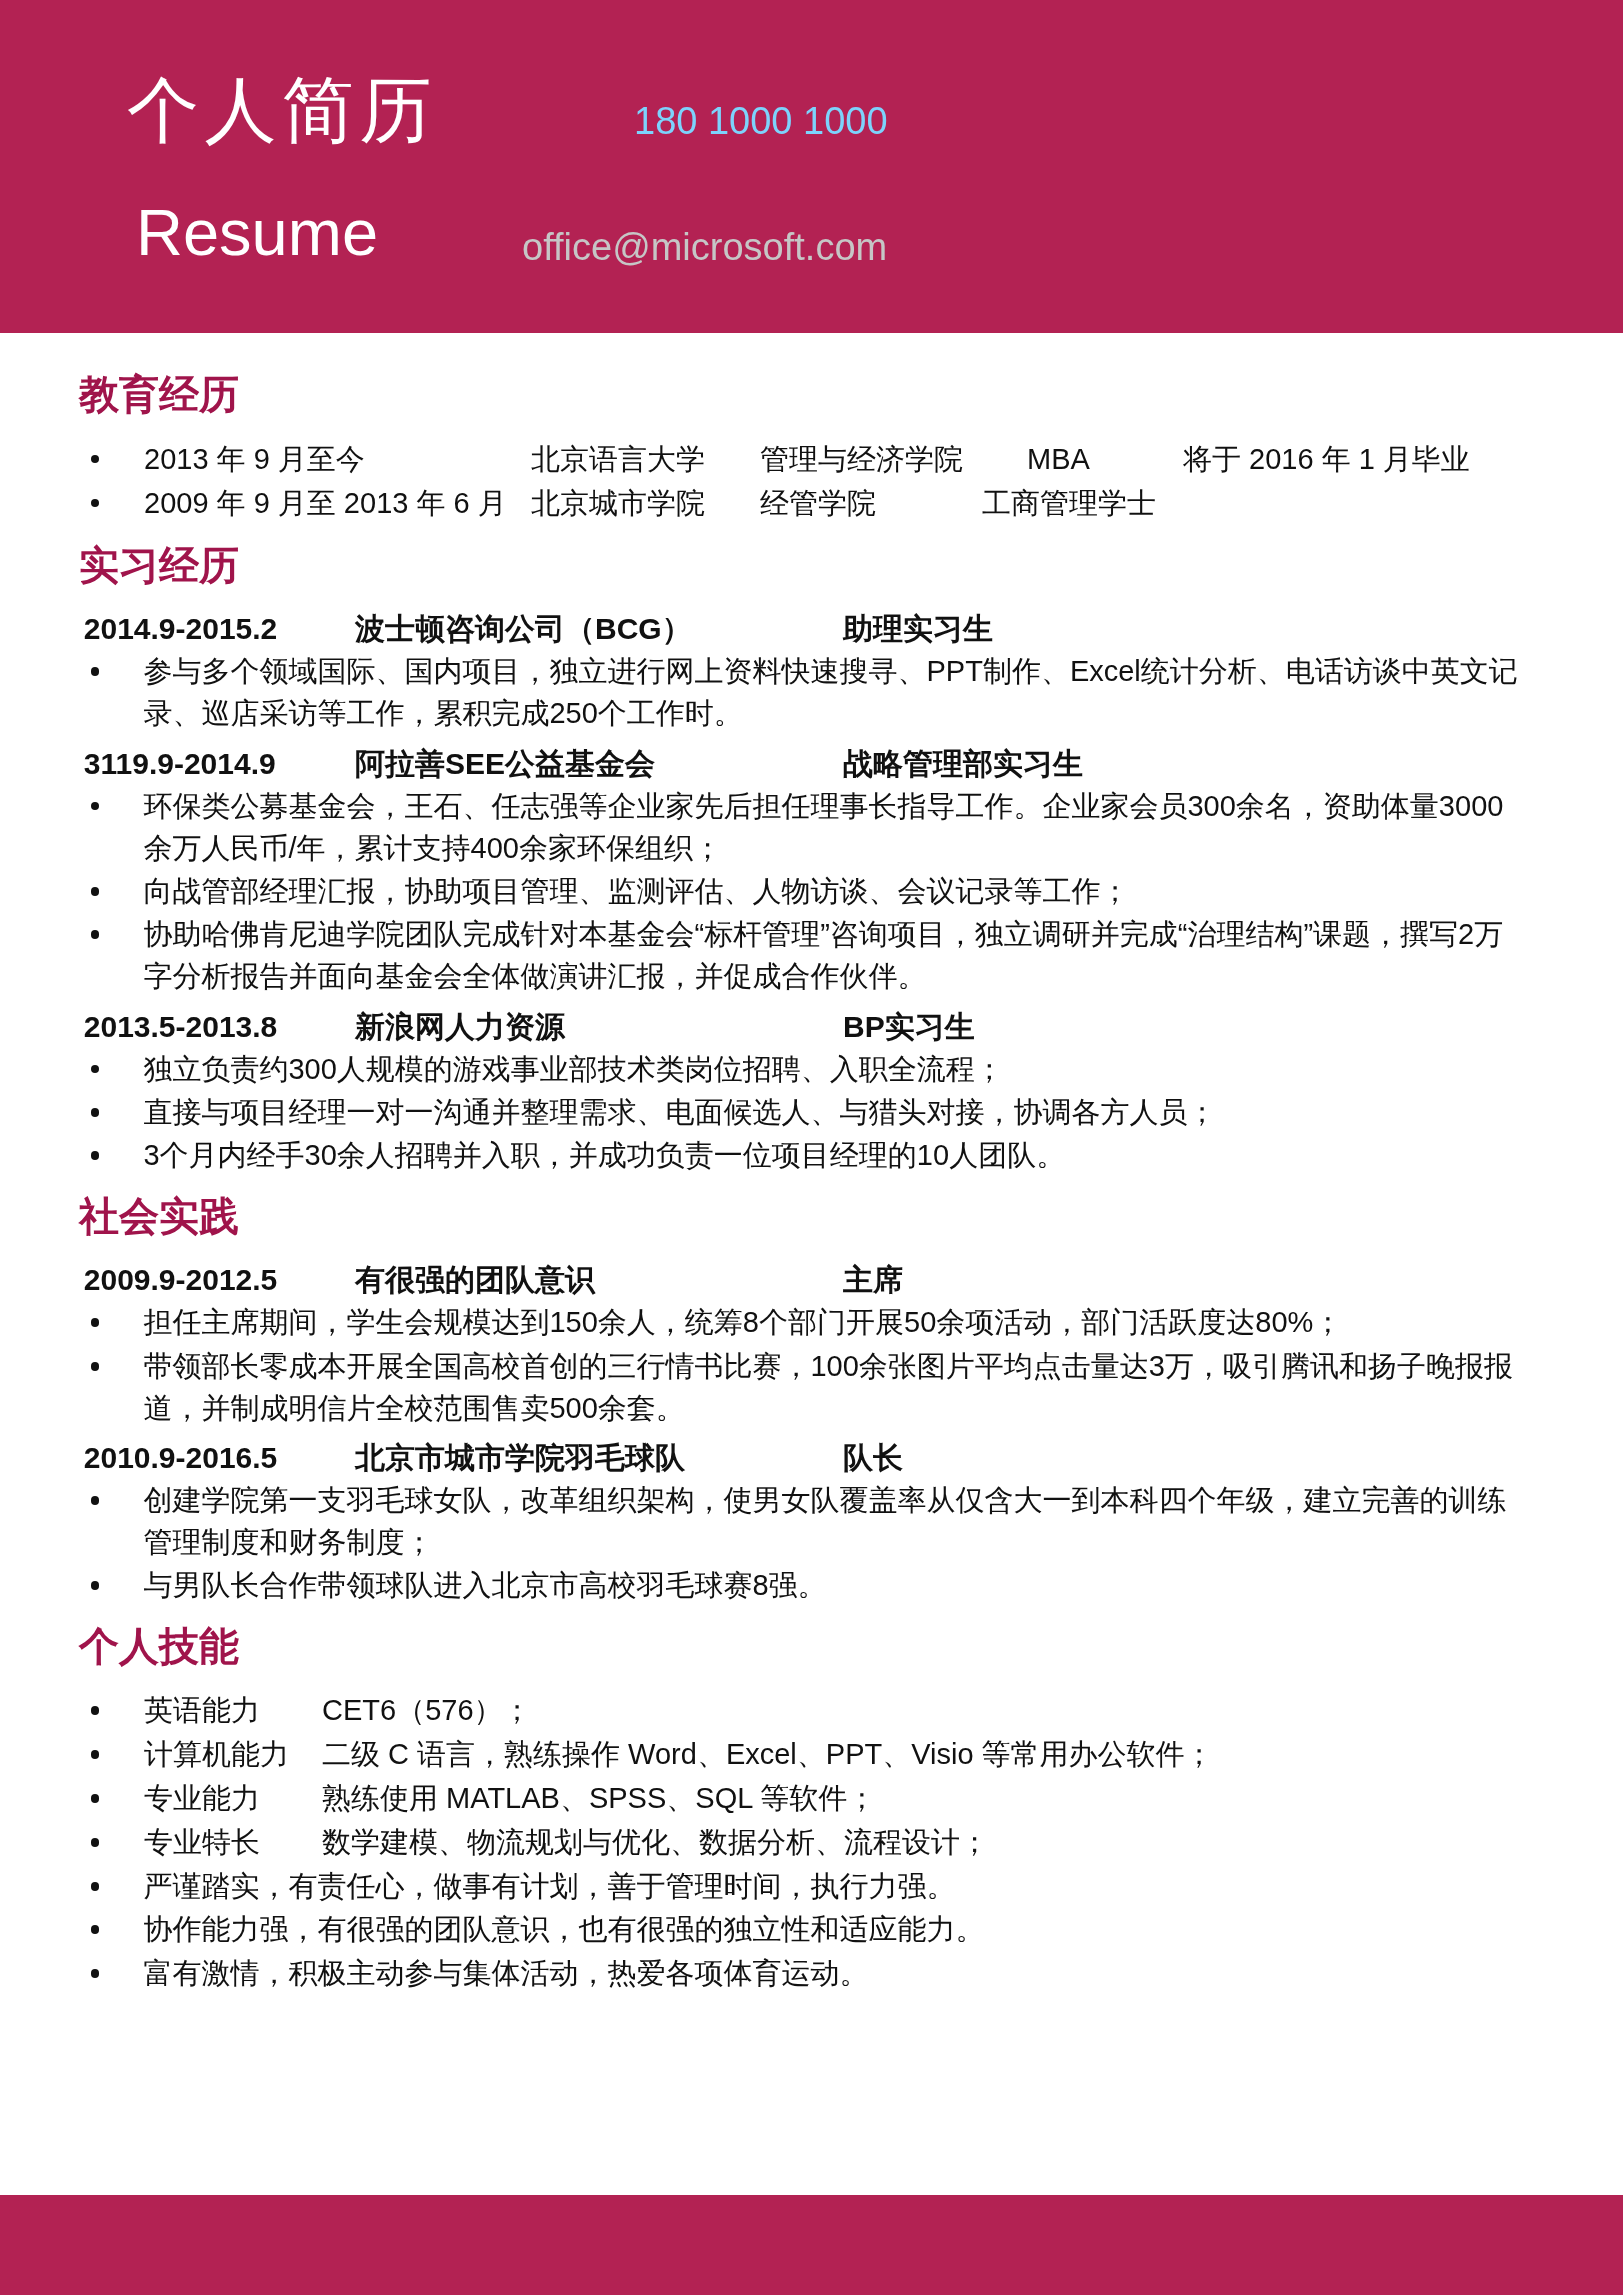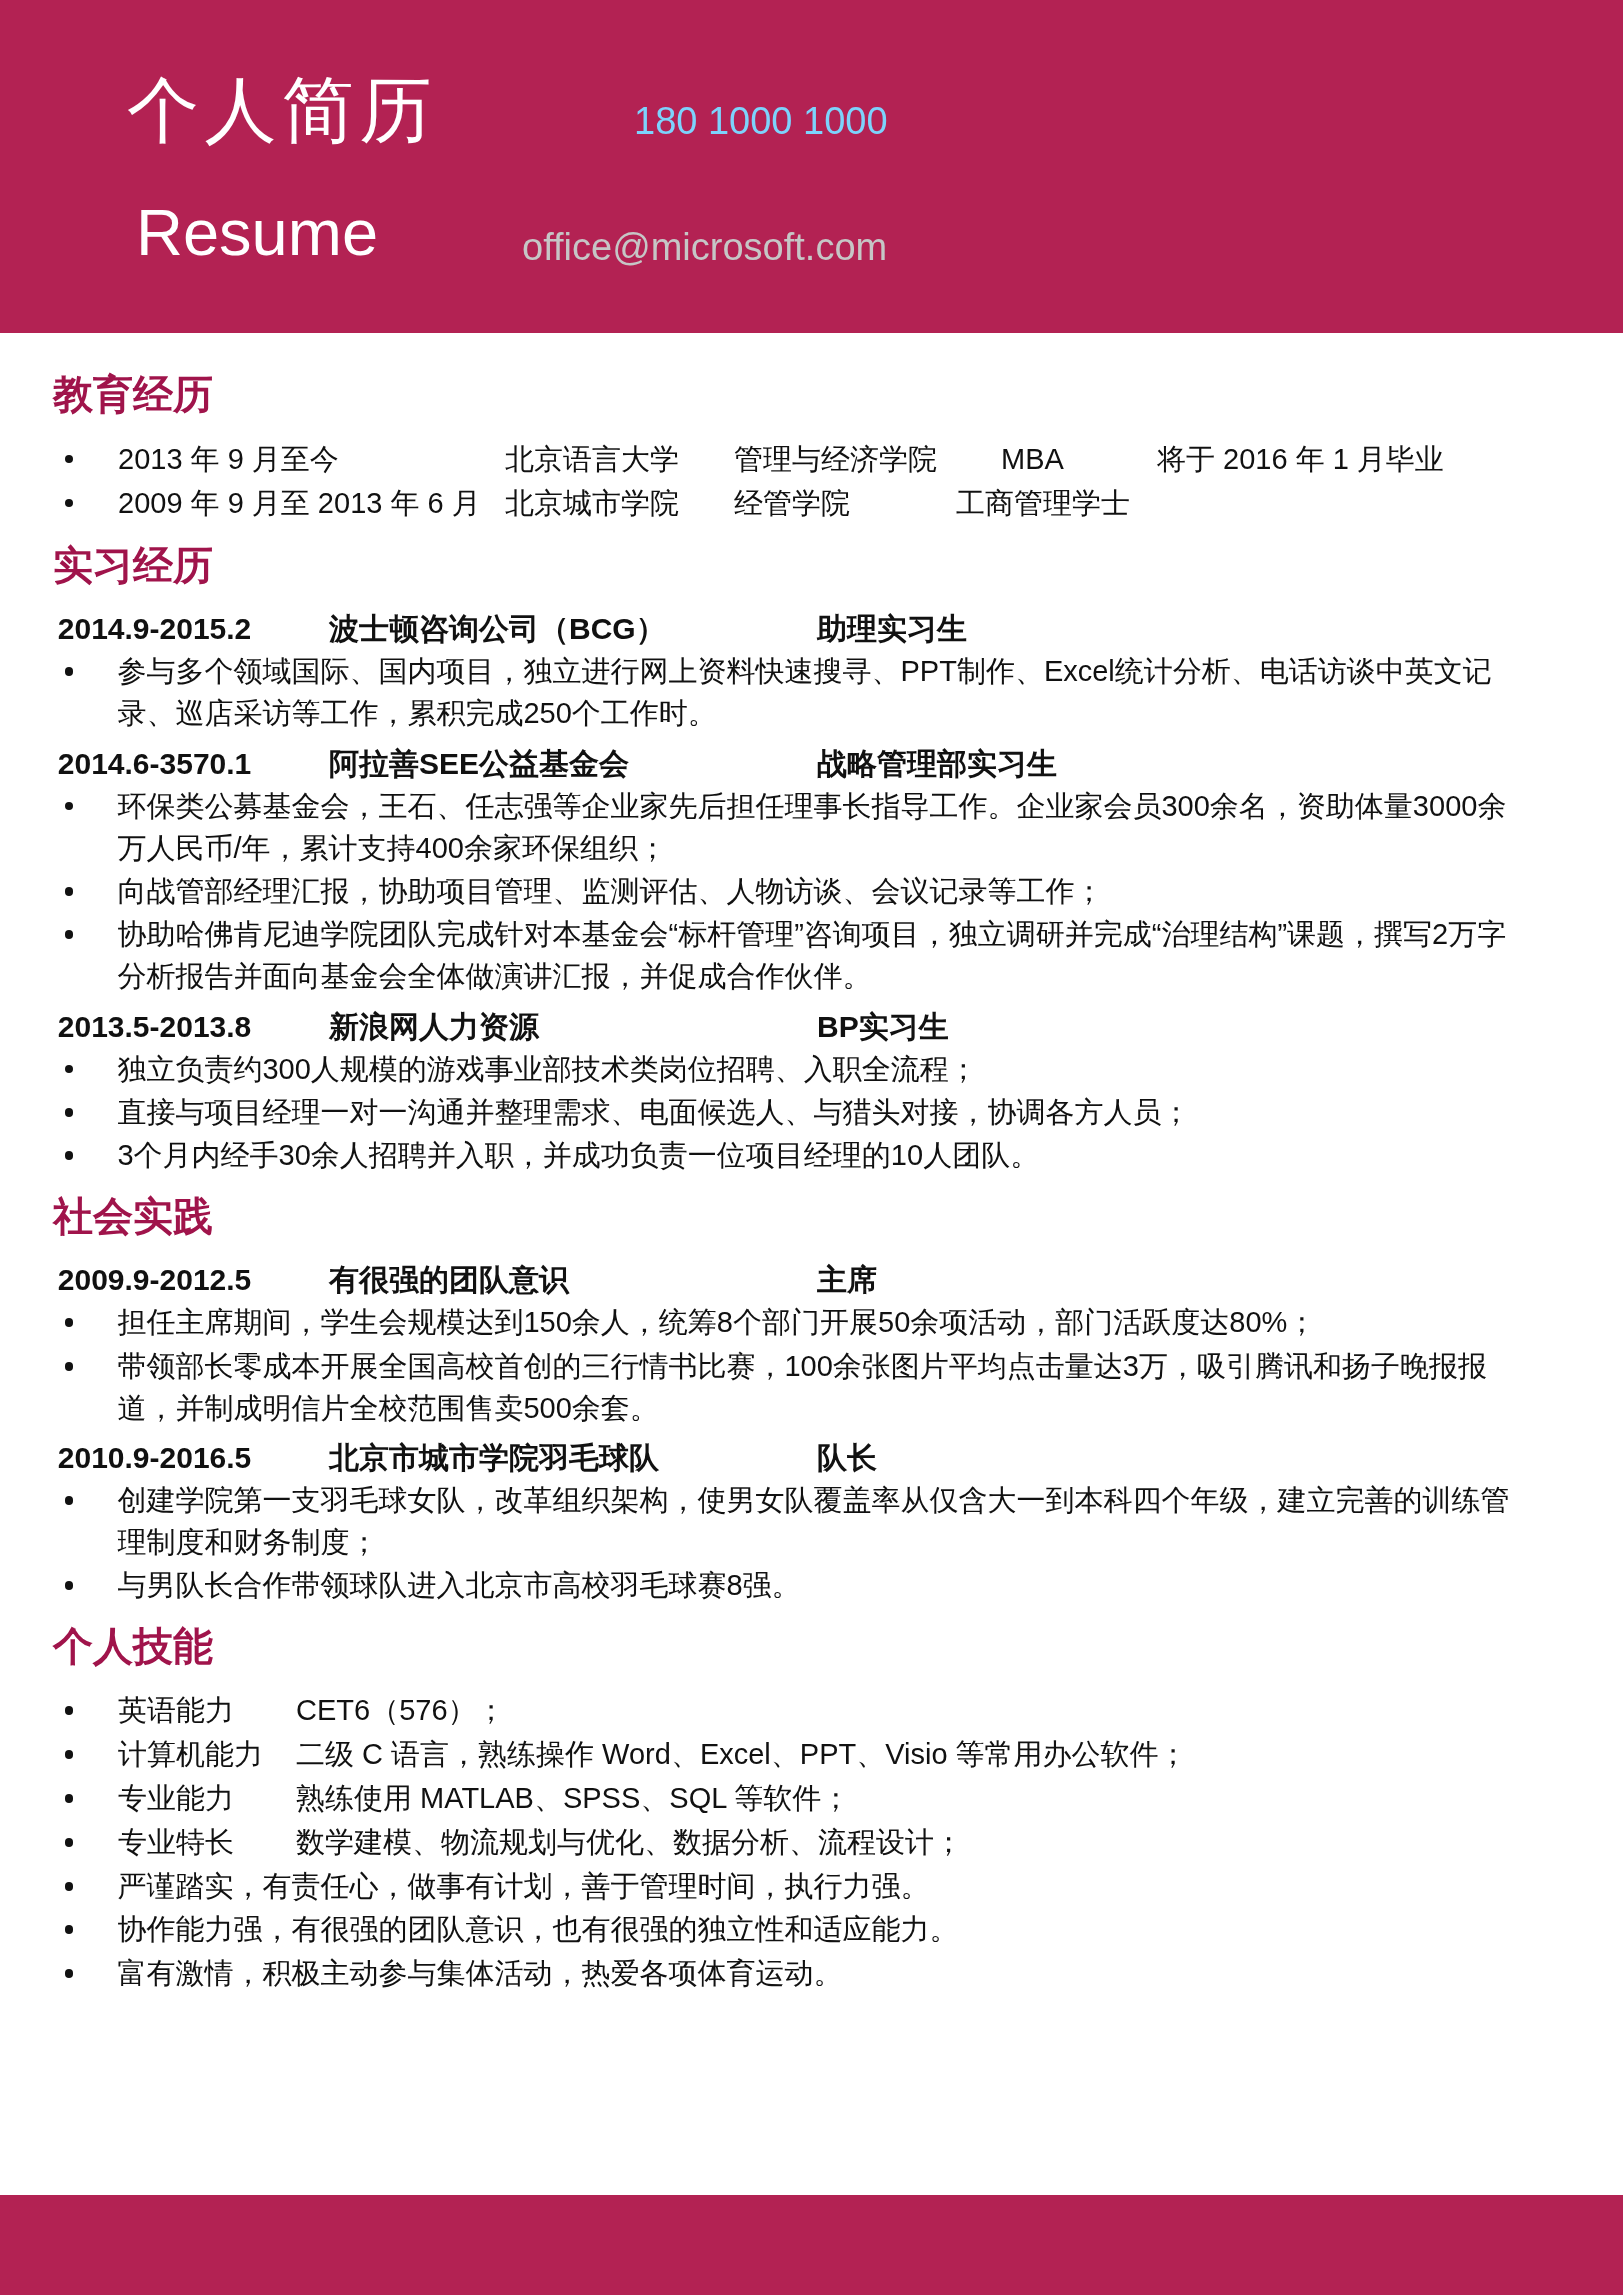--- a/index.html
+++ b/index.html
@@ -13,21 +13,21 @@
   .band{position:relative;flex:0 0 auto;height:333px;background:#B32253}
   .title-cn{position:absolute;left:127px;top:74px;font-size:72px;font-weight:300;color:#ffffff;letter-spacing:5.5px;line-height:1}
   .phone{position:absolute;left:634px;top:102px;font-size:38px;color:#7dd3fc;line-height:1}
   .title-en{position:absolute;left:136px;top:200px;font-size:65px;font-weight:400;color:#ffffff;line-height:1}
   .email{position:absolute;left:522px;top:228px;font-size:38px;color:#C6C6C6;line-height:1}
 
   
   .band-bottom{flex:0 0 auto;height:100px;background:#B32253}
 
   
-  .content{flex:1 1 auto;box-sizing:border-box;padding:0 95px 0 53px}
+  .content{flex:1 1 auto;box-sizing:border-box;padding:0 95px 0 79px}
   h2.sec{font-size:40px;line-height:46px;font-weight:700;color:#A0144B;margin:16.4px 0 20.5px 0}
   h2.sec.first{margin-top:38px}
 
   .bullet{display:flex;margin:0 0 1.4px 0;font-size:29px;line-height:42px}
   .bullet .dot{flex:0 0 8.9px;width:8.9px;height:8.9px;border-radius:50%;background:#111;margin:17px 44px 0 11.6px}
   .bullet .btext{flex:1 1 auto}
 
   .cols{position:relative;height:44px;font-size:29px;line-height:42px;margin:0}
   .cols .dot-abs{position:absolute;left:11.6px;top:17px;width:8.9px;height:8.9px;border-radius:50%;background:#111}
   .cols span.c{position:absolute;top:0;white-space:nowrap}
@@ -90,21 +90,21 @@
         <span class="c period">2014.9-2015.2</span>
         <span class="c org">波士顿咨询公司（BCG）</span>
         <span class="c role">助理实习生</span>
       </div>
       <p class="bullet">
         <span class="dot"></span>
         <span class="btext">参与多个领域国际、国内项目，独立进行网上资料快速搜寻、PPT制作、Excel统计分析、电话访谈中英文记录、巡店采访等工作，累积完成250个工作时。</span>
       </p>
 
       <div class="jobhdr">
-        <span class="c period">2014.6-3570.1</span>
+        <span class="c period">3119.9-2014.9</span>
         <span class="c org">阿拉善SEE公益基金会</span>
         <span class="c role">战略管理部实习生</span>
       </div>
       <p class="bullet">
         <span class="dot"></span>
         <span class="btext">环保类公募基金会，王石、任志强等企业家先后担任理事长指导工作。企业家会员300余名，资助体量3000余万人民币/年，累计支持400余家环保组织；</span>
       </p>
       <p class="bullet">
         <span class="dot"></span>
         <span class="btext">向战管部经理汇报，协助项目管理、监测评估、人物访谈、会议记录等工作；</span>

